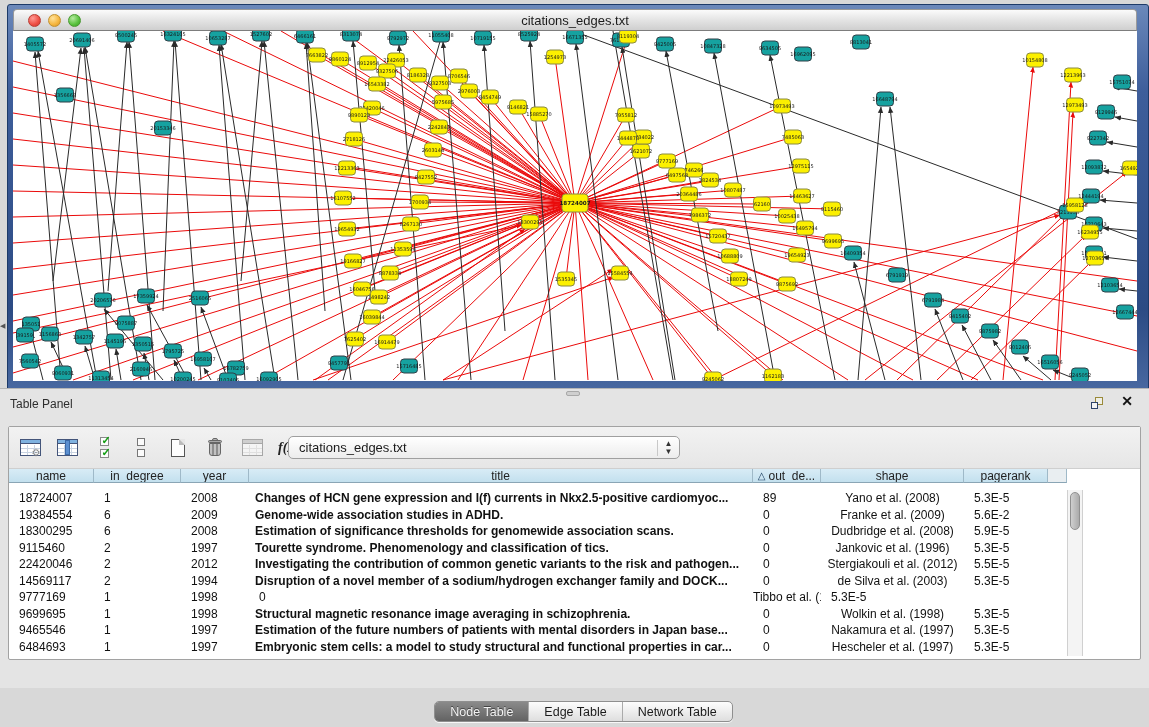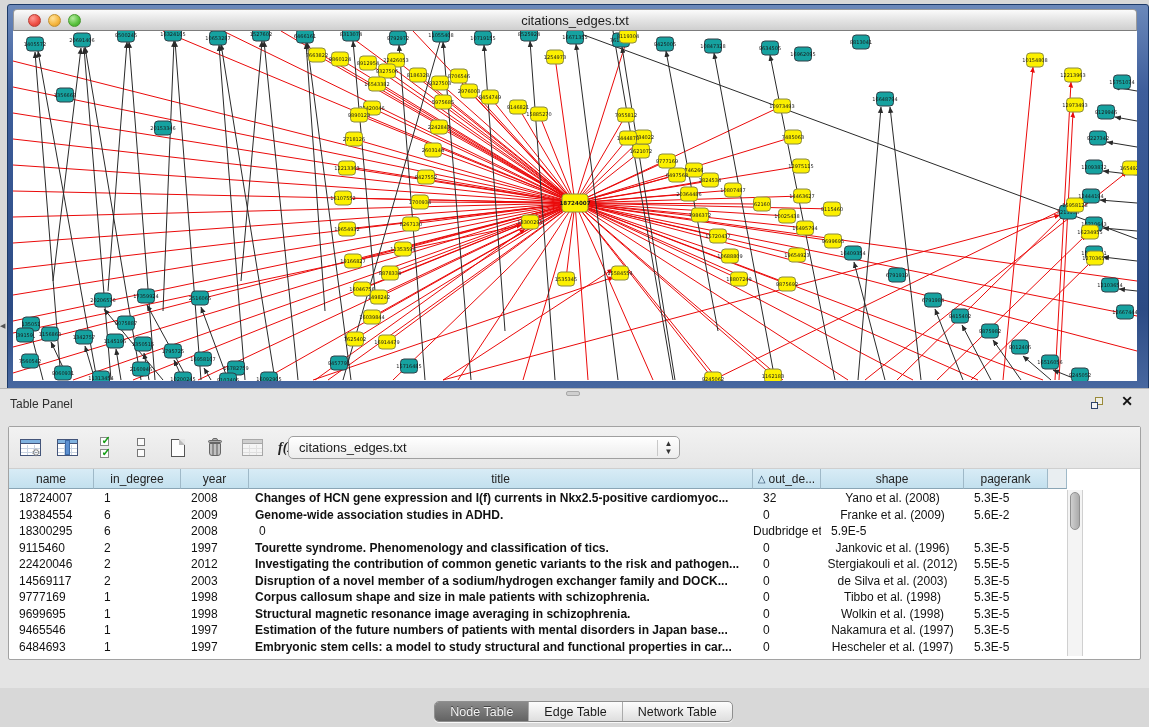--- a/index.html
+++ b/index.html
@@ -62,21 +62,21 @@
   .trash .body{ position:absolute; left:2px; top:5px; width:12px; height:13px; border:1px solid #666; border-radius:0 0 3px 3px;
      background:repeating-linear-gradient(90deg,#c2c2c2 0 2px,#8e8e8e 2px 4px); }
   .disabled-icon { opacity:.45; filter:grayscale(1); }
   .fx-label { font-family:"Liberation Serif", serif; font-style:italic; font-weight:bold; font-size:14px; color:#222; margin-left:10px; }
 
   .combo { position:absolute; left:279px; top:9px; width:392px; height:23px; border:1px solid #9f9f9f; border-radius:5px;
      background:linear-gradient(180deg,#ffffff,#ececec); display:flex; align-items:center; }
   .combo-text { flex:1; font-size:13px; color:#1a1a1a; padding-left:10px; }
   .combo-arrows { width:22px; text-align:center; font-size:8px; color:#333; line-height:8px; border-left:1px solid #c8c8c8; }
 
-  .tbl-header { position:absolute; left:0; top:42px; width:1058px; height:20px; display:grid;
+  .tbl-header { position:absolute; left:0; top:42px; width:1058px; height:14px; display:grid;
      grid-template-columns:85px 87px 68px 504px 68px 143px 84px 19px; }
   .th { background:linear-gradient(180deg,#d8ecf6,#c3e0ee); border-right:1px solid #9fb9c8; border-bottom:1px solid #8aa5b5;
      font-size:12px; color:#222; display:flex; align-items:center; justify-content:center; overflow:hidden; white-space:nowrap; }
   .th-filler { background:#e9eef1; border-bottom:1px solid #8aa5b5; }
   .sort-glyph { font-size:10px; margin-right:3px; color:#1a3a5c; }
 
   .tbl-body { position:absolute; left:0; top:63px; width:1058px; height:165px; background:#fff; overflow:hidden; }
   .tr { display:grid; grid-template-columns:85px 87px 68px 504px 68px 143px 84px; height:16.5px; }
   .td { font-size:12px; color:#111; line-height:16.5px; white-space:nowrap; overflow:hidden; padding-left:10px; }
   .td.c3 { padding-left:6px;font-weight:bold; }
@@ -652,37 +652,38 @@
             <span>pagerank</span>
           </div>
           <div class="th th-filler"></div>
         </div>
       <div class="tbl-body" id="tbl-body">
           <div class="tr">
             <div class="td">18724007</div>
             <div class="td">1</div>
             <div class="td">2008</div>
             <div class="td c3">Changes of HCN gene expression and I(f) currents in Nkx2.5-positive cardiomyoc...</div>
-            <div class="td">32</div>
+            <div class="td">89</div>
             <div class="td center">Yano et al. (2008)</div>
             <div class="td">5.3E-5</div>
           </div>
           <div class="tr">
             <div class="td">19384554</div>
             <div class="td">6</div>
             <div class="td">2009</div>
             <div class="td c3">Genome-wide association studies in ADHD.</div>
             <div class="td">0</div>
             <div class="td center">Franke et al. (2009)</div>
             <div class="td">5.6E-2</div>
           </div>
           <div class="tr">
             <div class="td">18300295</div>
             <div class="td">6</div>
             <div class="td">2008</div>
+            <div class="td c3">Estimation of significance thresholds for genomewide association scans.</div>
             <div class="td">0</div>
             <div class="td center">Dudbridge et al. (2008)</div>
             <div class="td">5.9E-5</div>
           </div>
           <div class="tr">
             <div class="td">9115460</div>
             <div class="td">2</div>
             <div class="td">1997</div>
             <div class="td c3">Tourette syndrome. Phenomenology and classification of tics.</div>
             <div class="td">0</div>
@@ -694,31 +695,30 @@
             <div class="td">2</div>
             <div class="td">2012</div>
             <div class="td c3">Investigating the contribution of common genetic variants to the risk and pathogen...</div>
             <div class="td">0</div>
             <div class="td center">Stergiakouli et al. (2012)</div>
             <div class="td">5.5E-5</div>
           </div>
           <div class="tr">
             <div class="td">14569117</div>
             <div class="td">2</div>
-            <div class="td">2003</div>
+            <div class="td">1994</div>
             <div class="td c3">Disruption of a novel member of a sodium/hydrogen exchanger family and DOCK...</div>
             <div class="td">0</div>
             <div class="td center">de Silva et al. (2003)</div>
             <div class="td">5.3E-5</div>
           </div>
           <div class="tr">
             <div class="td">9777169</div>
             <div class="td">1</div>
             <div class="td">1998</div>
-            <div class="td c3">Corpus callosum shape and size in male patients with schizophrenia.</div>
             <div class="td">0</div>
             <div class="td center">Tibbo et al. (1998)</div>
             <div class="td">5.3E-5</div>
           </div>
           <div class="tr">
             <div class="td">9699695</div>
             <div class="td">1</div>
             <div class="td">1998</div>
             <div class="td c3">Structural magnetic resonance image averaging in schizophrenia.</div>
             <div class="td">0</div>

